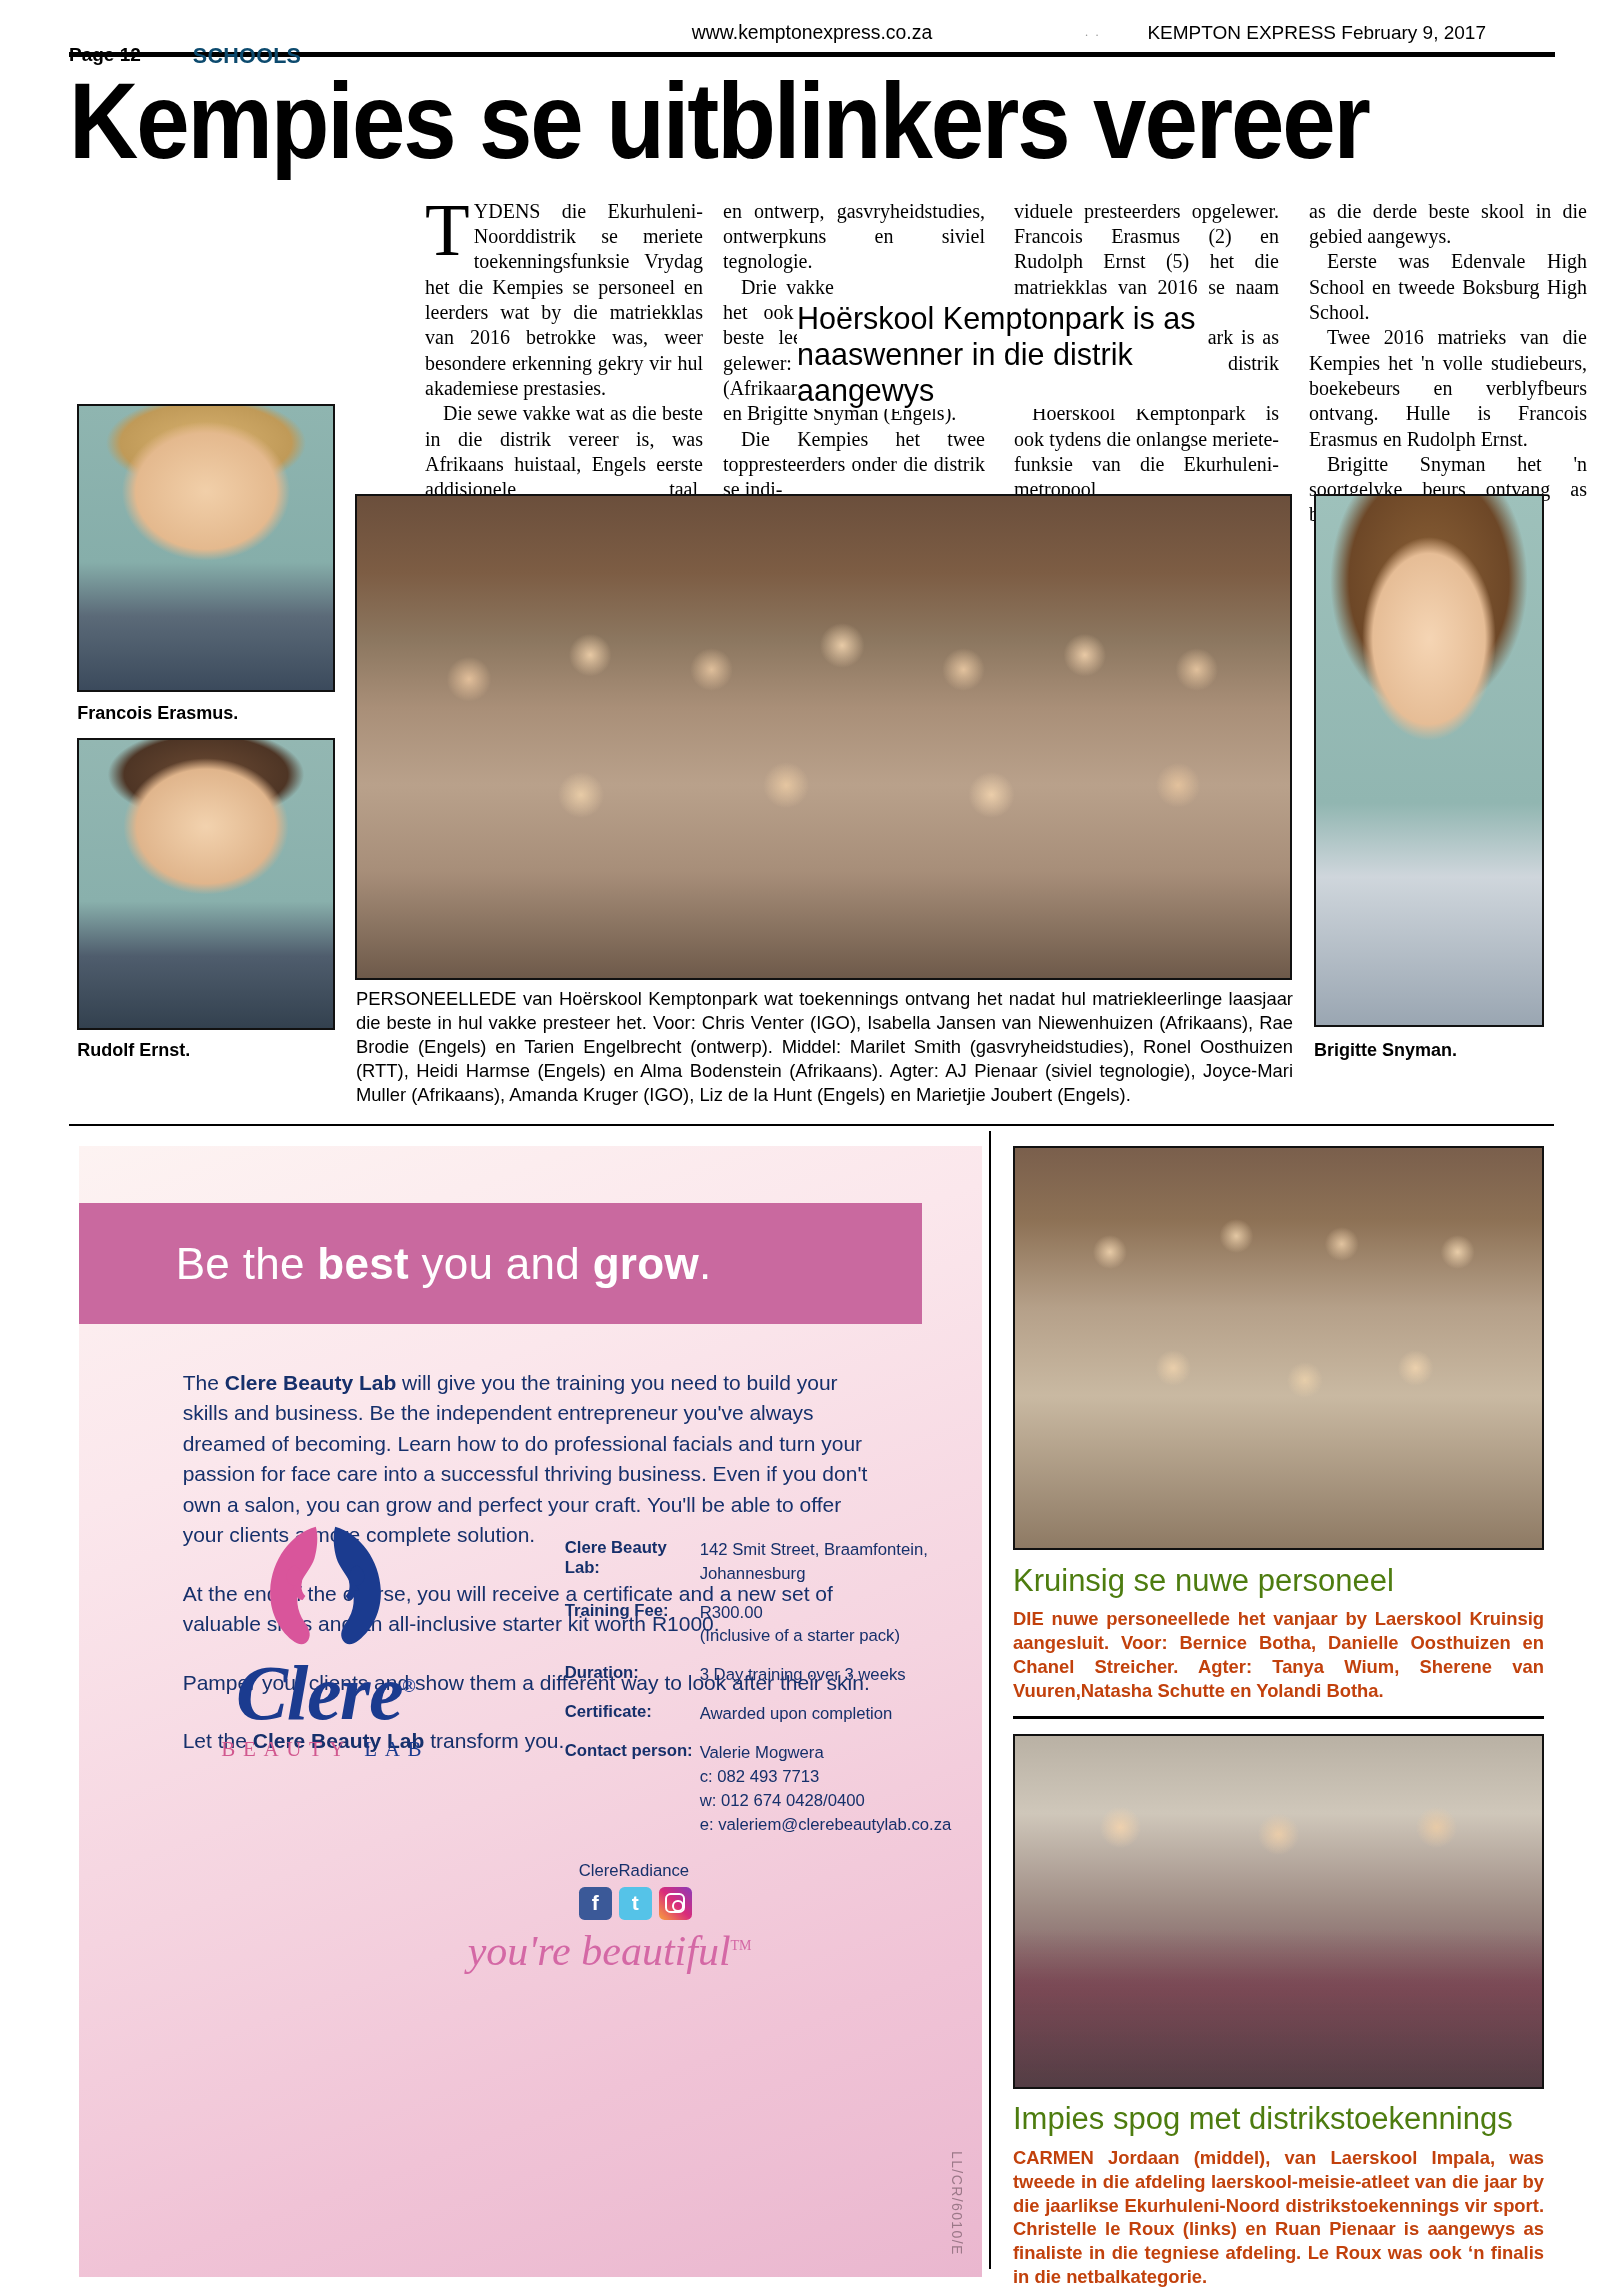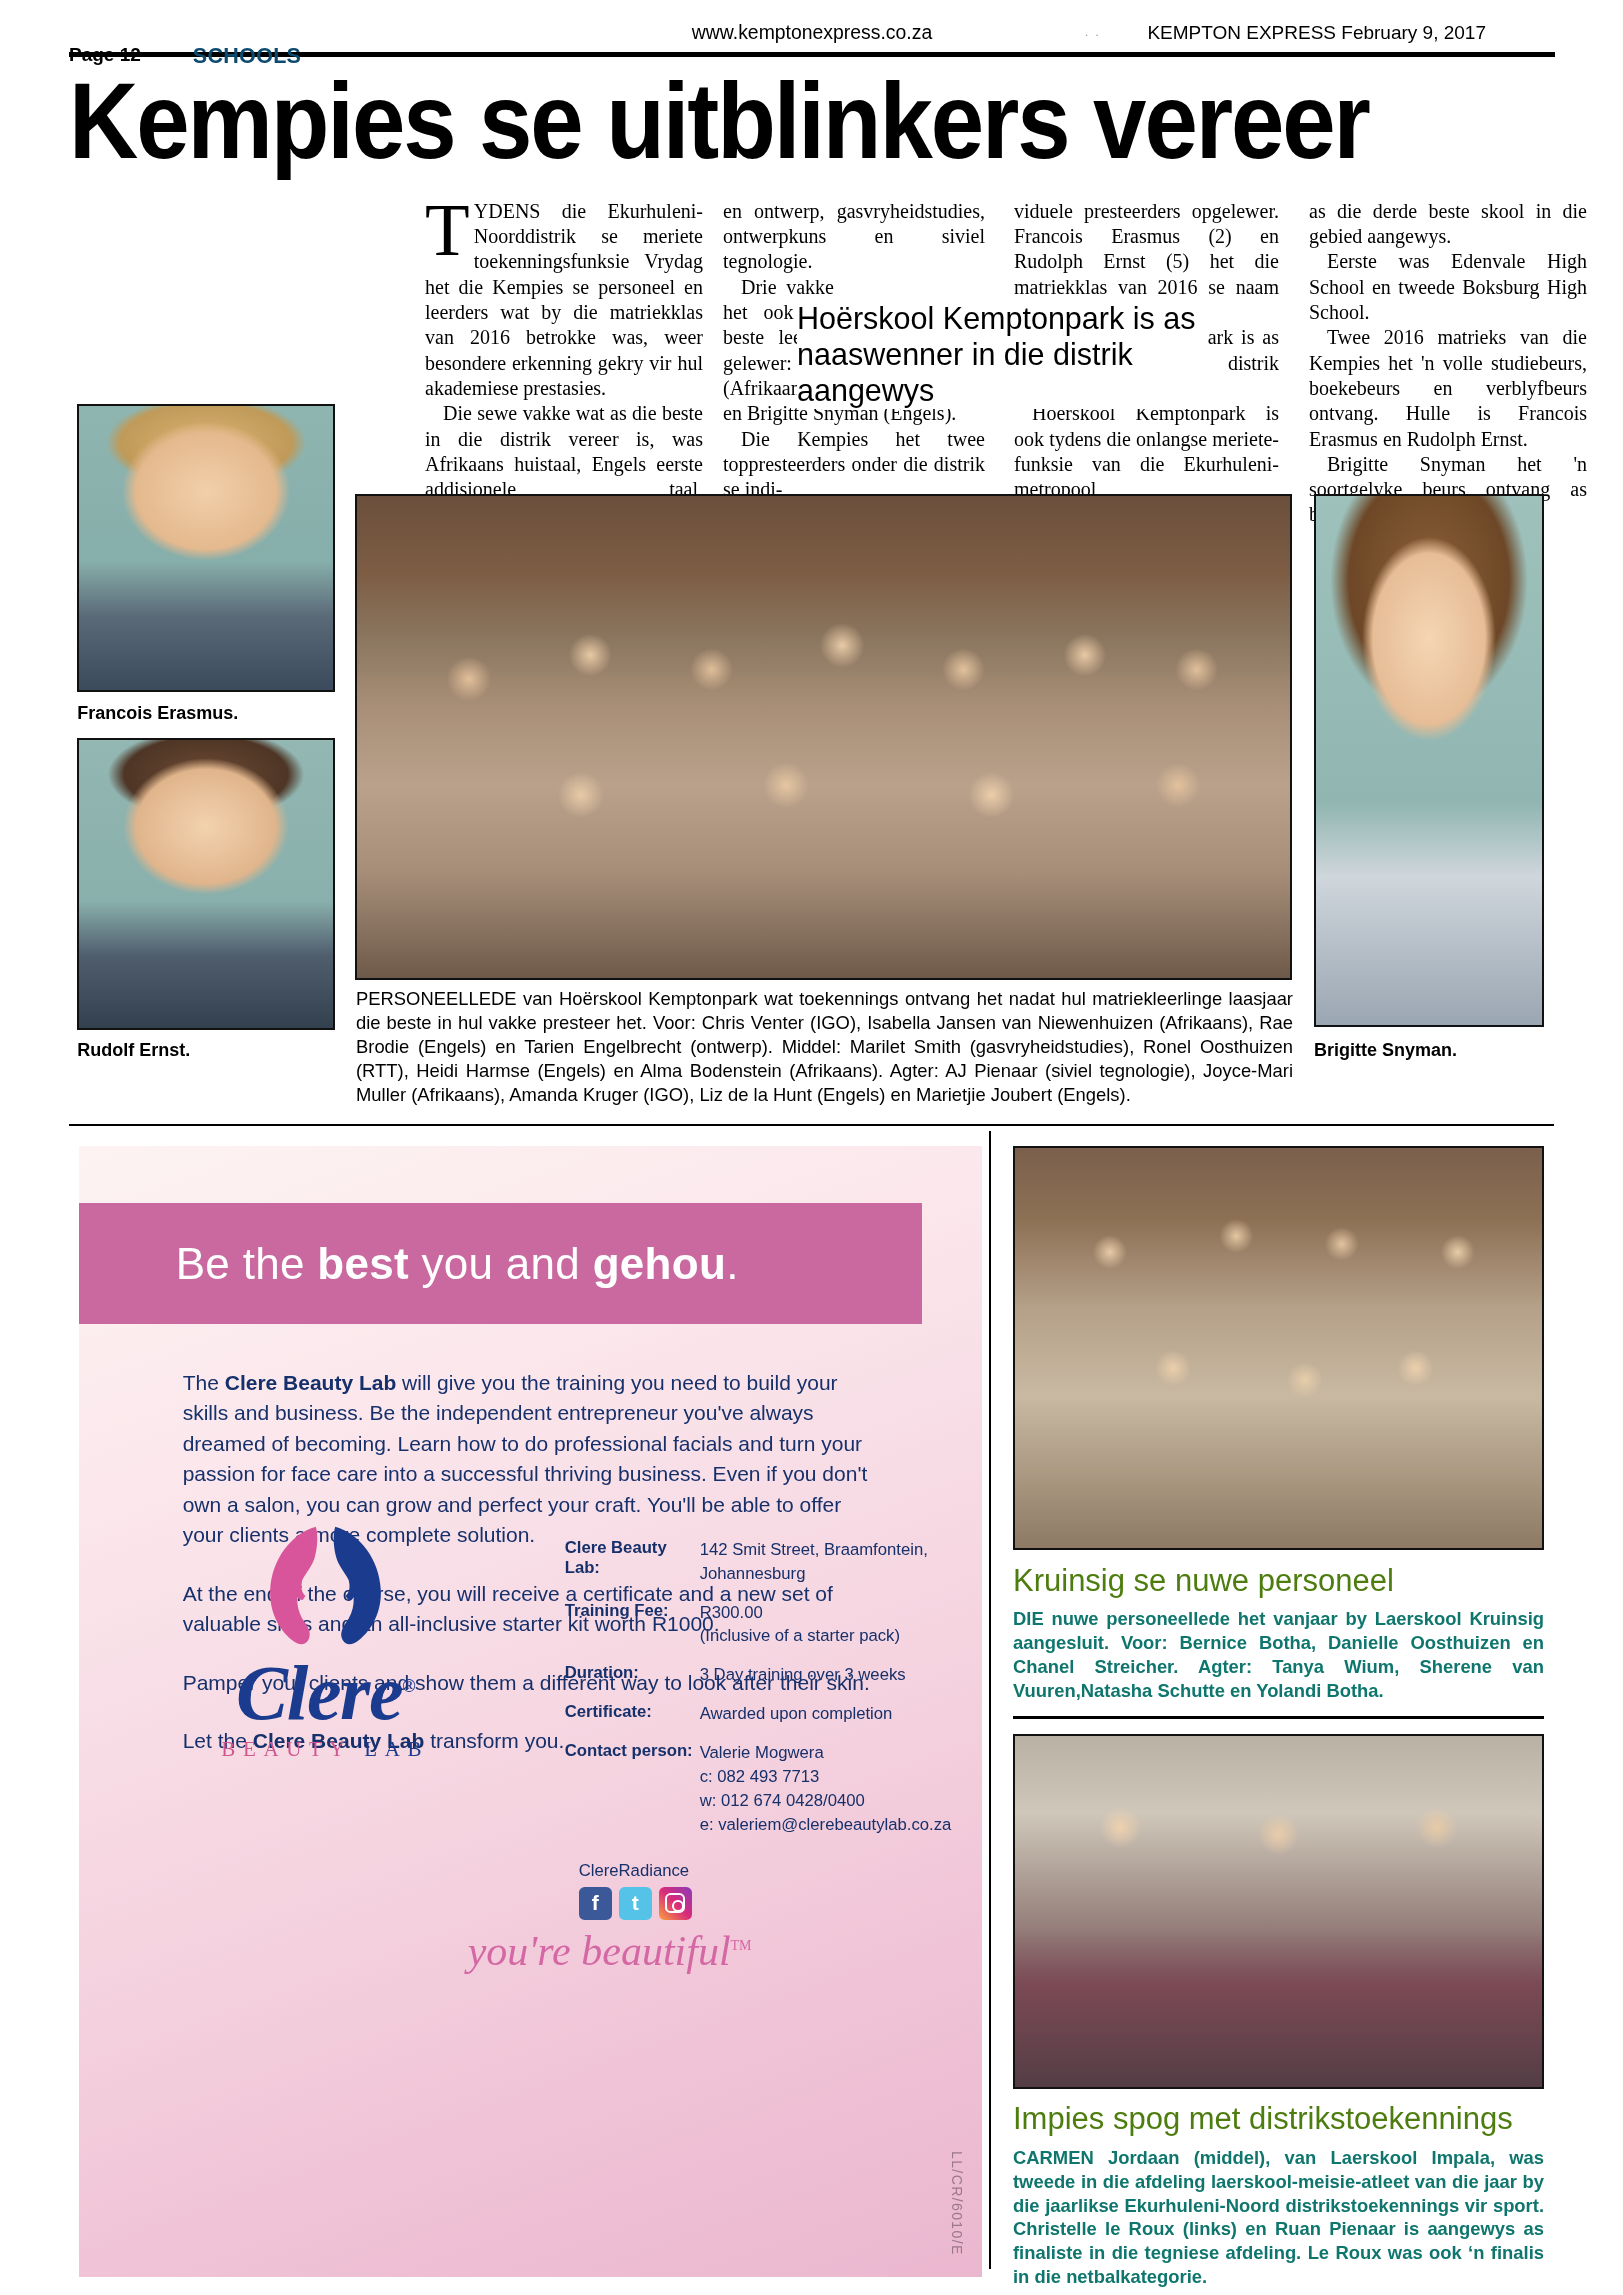--- a/index.html
+++ b/index.html
@@ -139,21 +139,21 @@
              font-size:42px; color:#d468a5; white-space:nowrap; }
   .tagline sup { font-size:14px; font-style:normal; }
   .adcode { position:absolute; right:16.7px; bottom:21px; writing-mode:vertical-rl;
             font-family:"Liberation Sans", sans-serif; font-size:14px; color:#9b7888; letter-spacing:1.4px; }
 
   
   .rcol { position:absolute; left:944px; top:22px; width:531px; }
   .rphoto { border:2.1px solid #111; overflow:hidden; background:#c9c4bd; }
   .rtitle { font-family:"Liberation Sans", sans-serif; font-size:31px; color:#4d7c0f; margin:12.5px 0 8.3px 0; }
   .rcap { font-family:"Liberation Sans", sans-serif; font-weight:bold; font-size:18.4px;
-          line-height:1.30; text-align:justify; color:#0f766e; }
+          line-height:1.30; text-align:justify; color:#c2410c; }
   .rsep { height:2.1px; background:#000; margin:14px 0 15.3px 0; }
 
   
   .ph-erasmus { background:
      radial-gradient(ellipse 46% 34% at 50% 30%, #f1cfa9 0%, #e4b98e 60%, rgba(228,185,142,0) 72%),
      radial-gradient(ellipse 48% 20% at 50% 13%, #d8b271 0%, #c09a58 70%, rgba(192,154,88,0) 82%),
      linear-gradient(to bottom, #8fb5b0 0%, #86aeaa 55%, #5b6a78 74%, #3b4a5c 100%); }
   .ph-rudolf { background:
      radial-gradient(ellipse 44% 32% at 50% 30%, #f2d2ae 0%, #e0b58c 62%, rgba(224,181,140,0) 74%),
      radial-gradient(ellipse 46% 19% at 50% 12%, #6b4a33 0%, #4e3525 70%, rgba(78,53,37,0) 84%),
@@ -272,21 +272,21 @@
 
   <div class="maincap">PERSONEELLEDE van Hoërskool Kemptonpark wat toekennings ontvang het nadat hul matriekleerlinge laasjaar die beste in hul vakke presteer het. Voor: Chris Venter (IGO), Isabella Jansen van Niewenhuizen (Afrikaans), Rae Brodie (Engels) en Tarien Engelbrecht (ontwerp). Middel: Marilet Smith (gasvryheidstudies), Ronel Oosthuizen (RTT), Heidi Harmse (Engels) en Alma Bodenstein (Afrikaans). Agter: AJ Pienaar (siviel tegnologie), Joyce-Mari Muller (Afrikaans), Amanda Kruger (IGO), Liz de la Hunt (Engels) en Marietjie Joubert (Engels).</div>
 
   <div class="lower">
     <div class="hrule"></div>
     <div class="vrule" style="left:920px; top:7px; height:1138px;"></div>
 
     <div class="ad">
 
       <div class="ad-band">
-        <div class="ad-band-txt"><span>Be the </span><b>best</b><span> you and </span><b>gehou</b><span>.</span></div>
+        <div class="ad-band-txt"><span>Be the </span><b>best</b><span> you and </span><b>grow</b><span>.</span></div>
       </div>
 
       <div class="ad-body">
         <p><span>The </span><b>Clere Beauty Lab</b><span> will give you the training you need to build your skills and business. Be the independent entrepreneur you've always dreamed of becoming. Learn how to do professional facials and turn your passion for face care into a successful thriving business. Even if you don't own a salon, you can grow and perfect your craft. You'll be able to offer your clients a more complete solution.</span></p>
         <p>At the end of the course, you will receive a certificate and a new set of valuable skills and an all-inclusive starter kit worth R1000.</p>
         <p>Pamper your clients and show them a different way to look after their skin.</p>
         <p><span>Let the </span><b>Clere Beauty Lab</b><span> transform you.</span></p>
       </div>
 
       <div class="clere-logo">

